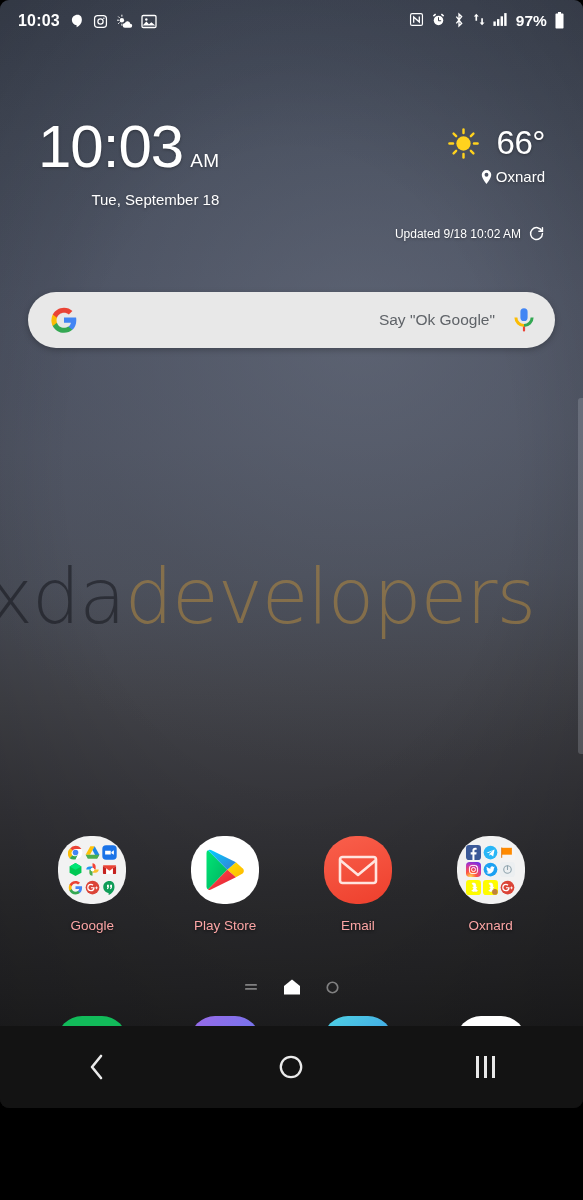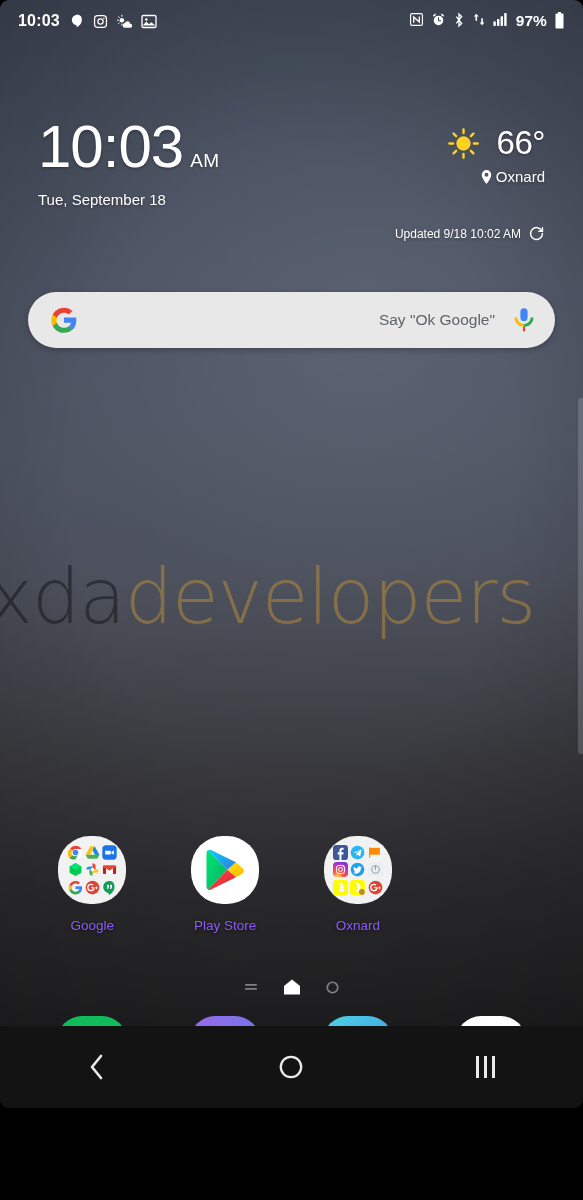--- a/index.html
+++ b/index.html
@@ -75,20 +75,21 @@
     text-shadow: 0 1px 3px rgba(0,0,0,.35);
     display: flex; align-items: baseline; gap: 7px;
   }
   .clock-ampm {
     font-size: 19px; font-weight: 400; letter-spacing: .3px;
   }
   .clock-date {
     margin-top: 16px;
     font-size: 15px; font-weight: 400;
     text-shadow: 0 1px 3px rgba(0,0,0,.35);
+    text-align: right;
   }
   .weather-block { text-align: right; padding-top: 6px; }
   .weather-top { display: flex; align-items: center; justify-content: flex-end; gap: 17px; }
   .weather-temp {
     font-size: 33px; font-weight: 400; letter-spacing: -.5px;
     text-shadow: 0 1px 3px rgba(0,0,0,.35);
   }
   .weather-loc {
     margin-top: 6px;
     display: flex; align-items: center; justify-content: flex-end; gap: 4px;
@@ -148,21 +149,21 @@
   .app-cell {
     width: 25%;
     display: flex; flex-direction: column; align-items: center;
   }
   .app-icon-wrap {
     width: 68px; height: 68px;
     position: relative;
   }
   .app-label {
     margin-top: 14px;
-    color: #8b5cf6;
+    color: #fca5a5;
     font-size: 13.5px;
     text-shadow: 0 1px 3px rgba(0,0,0,.6);
     white-space: nowrap;
   }
   
   .squircle {
     width: 68px; height: 68px;
     border-radius: 47% / 47%;
     border-radius: 32px;
     display: flex; align-items: center; justify-content: center;
@@ -473,20 +474,31 @@
             <path fill="url(#psGreen)" d="M3 2.2l19.3 19.6L3 41.4a3 3 0 0 1-1.5-2.7V4.9A3 3 0 0 1 3 2.2z"></path>
             <path fill="url(#psYellow)" d="M30.9 14.3l-8.6 7.5 8.6 7.5 6.3-3.6c2.2-1.3 2.2-4.5 0-5.8z"></path>
             <path fill="url(#psG)" d="M3 2.2a3 3 0 0 1 3-.2l24.9 12.3-8.6 7.5z"></path>
             <path fill="url(#psRed)" d="M3 41.4a3 3 0 0 0 3 .2l24.9-12.3-8.6-7.5z"></path>
           </svg>
         </div>
       </div>
       <div class="app-label">Play Store</div>
     </div>
 
+    <div class="app-cell">
+      <div class="app-icon-wrap">
+        <div class="squircle" style="background:linear-gradient(160deg,#f9604c,#ee3f2c)">
+          <svg width="40" height="32" viewBox="0 0 40 32" fill="none" stroke="#ffe4de" stroke-width="2.6" stroke-linejoin="round">
+            <rect x="2" y="3" width="36" height="26" rx="2.5"></rect>
+            <path d="M2 6l18 15L38 6"></path>
+          </svg>
+        </div>
+      </div>
+      <div class="app-label">Email</div>
+    </div>
 
     <div class="app-cell">
       <div class="app-icon-wrap">
         <div class="squircle folder-bg">
           <div class="folder-grid">
             <svg class="mini" viewBox="0 0 48 48">
               <rect width="48" height="48" rx="10" fill="#3b5998"></rect>
               <path fill="#fff" d="M27 48V30h6l1-7h-7v-4.2c0-2 .6-3.4 3.5-3.4H34V9.3c-.6-.1-2.6-.3-5-.3-5 0-8.4 3-8.4 8.6V23H15v7h5.6v18z"></path>
             </svg>
             <svg class="mini" viewBox="0 0 48 48">

